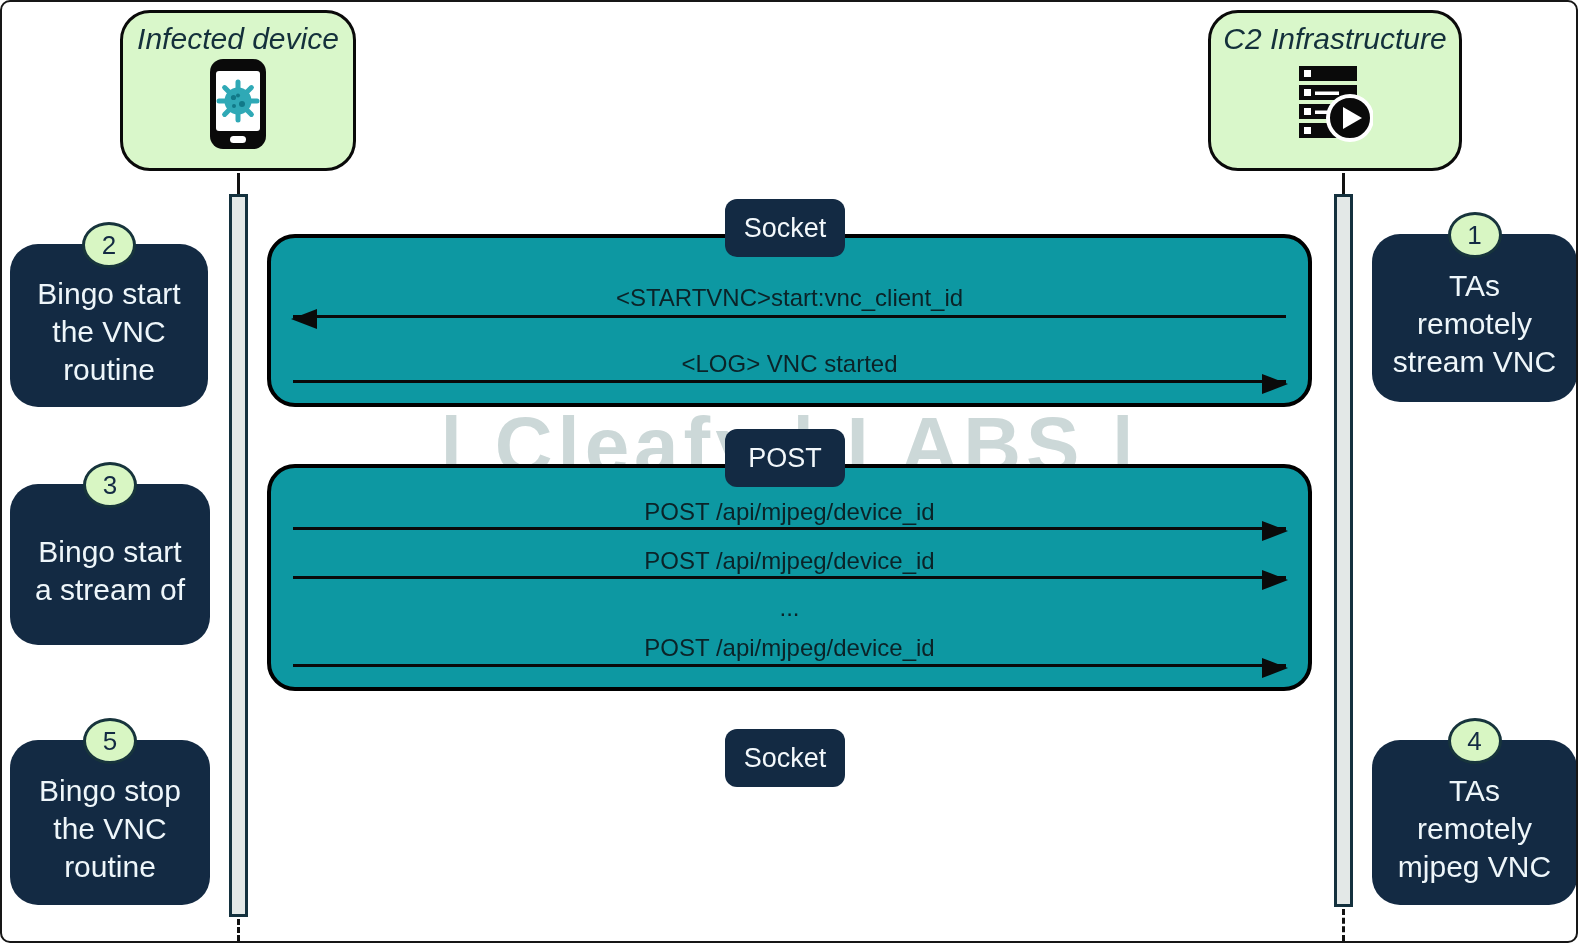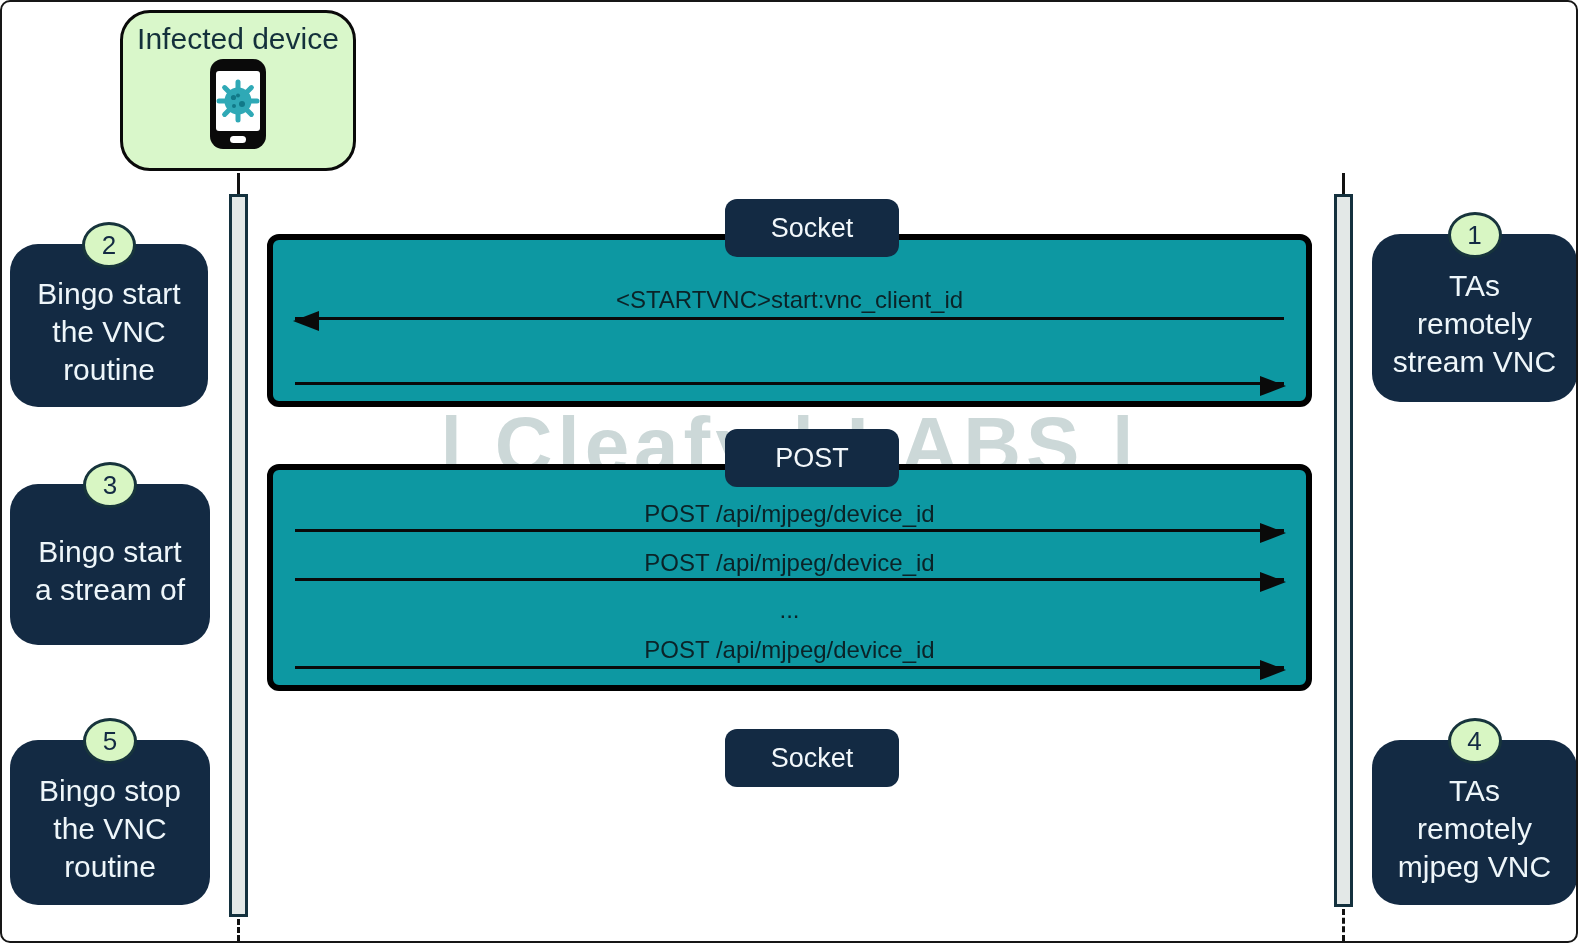--- a/index.html
+++ b/index.html
@@ -15,21 +15,21 @@
     position:absolute; top:398px; left:255px; width:1065px; height:92px;
     display:flex; align-items:center; justify-content:center;
     font-size:80px; font-weight:bold; letter-spacing:5px;
     color:#ccd8d8; z-index:0; white-space:nowrap; overflow:hidden;
   }
 
   
   .actor {
     position:absolute; top:8px; height:161px; background:#d9f7ca;
     border:3px solid #0a0a0a; border-radius:30px; z-index:2;
-    display:flex; flex-direction:column; align-items:center;
+    display:flex; flex-direction:column; align-items:center;font-style:italic;
   }
   .actor-left  { left:118px;  width:236px; }
   .actor-right { left:1206px; width:254px; }
   .actor-title { margin-top:9px; font-size:30px; color:#14303b; }
   .actor-icon  { margin-top:2px; }
 
   
   .connector { position:absolute; width:0; border-left:3px solid #121212; z-index:1; }
   .conn-left  { left:235px;  top:171px; height:21px; }
   .conn-right { left:1340px; top:171px; height:21px; }
@@ -39,28 +39,28 @@
   }
   .bar-left  { left:227px;  top:192px; height:723px; }
   .bar-right { left:1332px; top:192px; height:713px; }
   .tail { position:absolute; width:0; border-left:3px dashed #121212; z-index:1; }
   .tail-left  { left:235px;  top:917px; height:22px; }
   .tail-right { left:1340px; top:907px; height:32px; }
 
   
   .frame {
     position:absolute; left:265px; width:1045px; background:#0d98a2;
-    border:6px solid #000000; border-radius:12px; z-index:1;
+    border:4px solid #000000; border-radius:28px; z-index:1;
   }
   .frame-1 { top:232px; height:173px; }
   .frame-2 { top:462px; height:227px; }
   .frame-3 { top:758px; height:117px; }
 
   .proto {
-    position:absolute; left:723px; width:174px; height:58px;
+    position:absolute; left:723px; width:120px; height:58px;
     background:#132a43; color:#f3f8fb; border-radius:12px;
     display:flex; align-items:center; justify-content:center;
     font-size:27px; z-index:3;
   }
   .proto-1 { top:197px; }
   .proto-2 { top:427px; }
   .proto-3 { top:727px; }
 
   
   .mlabel {
@@ -129,31 +129,49 @@
         <line x1="29" y1="43" x2="42.4" y2="29.6"></line>
       </g>
       <circle cx="29" cy="43" r="13.5" fill="#2fa9b6"></circle>
       <circle cx="24.5" cy="39.5" r="2.6" fill="#117988"></circle>
       <circle cx="33" cy="46" r="3" fill="#117988"></circle>
       <circle cx="29" cy="37.5" r="2" fill="#117988"></circle>
       <circle cx="25" cy="48" r="2" fill="#117988"></circle>
     </svg>
   </div>
 
+  <div class="actor actor-right">
+    <div class="actor-title">C2 Infrastructure</div>
+    <svg class="actor-icon" width="76" height="82" viewBox="0 0 76 82" style="margin-top:8px;">
+      <rect x="2" y="2" width="58" height="15" fill="#0a0a0a"></rect>
+      <rect x="2" y="21" width="58" height="15" fill="#0a0a0a"></rect>
+      <rect x="2" y="40" width="58" height="15" fill="#0a0a0a"></rect>
+      <rect x="2" y="59" width="58" height="15" fill="#0a0a0a"></rect>
+      <rect x="7" y="6" width="7" height="7" fill="#ffffff"></rect>
+      <rect x="7" y="25" width="7" height="7" fill="#ffffff"></rect>
+      <rect x="7" y="44" width="7" height="7" fill="#ffffff"></rect>
+      <rect x="7" y="63" width="7" height="7" fill="#ffffff"></rect>
+      <rect x="18" y="27.5" width="24" height="3.5" fill="#ffffff"></rect>
+      <rect x="18" y="46.5" width="24" height="3.5" fill="#ffffff"></rect>
+      <circle cx="53" cy="54" r="22" fill="#0a0a0a" stroke="#ffffff" stroke-width="4"></circle>
+      <path d="M 46 43 L 46 65 L 65 54 Z" fill="#ffffff"></path>
+    </svg>
+  </div>
 
   <div class="connector conn-left"></div>
   <div class="connector conn-right"></div>
   <div class="bar bar-left"></div>
   <div class="bar bar-right"></div>
   <div class="tail tail-left"></div>
   <div class="tail tail-right"></div>
 
   <div class="frame frame-1">
     <div class="mlabel" style="top:46px;">&lt;STARTVNC&gt;start:vnc_client_id</div>
     <div class="arrow dir-left" style="top:77px;"></div>
+    <div class="mlabel" style="top:112px;">&lt;LOG&gt; VNC started</div>
     <div class="arrow dir-right" style="top:142px;"></div>
   </div>
   <div class="proto proto-1">Socket</div>
 
   <div class="frame frame-2">
     <div class="mlabel" style="top:30px;">POST /api/mjpeg/device_id</div>
     <div class="arrow dir-right" style="top:59px;"></div>
     <div class="mlabel" style="top:79px;">POST /api/mjpeg/device_id</div>
     <div class="arrow dir-right" style="top:108px;"></div>
     <div class="mlabel" style="top:126px;">...</div>

